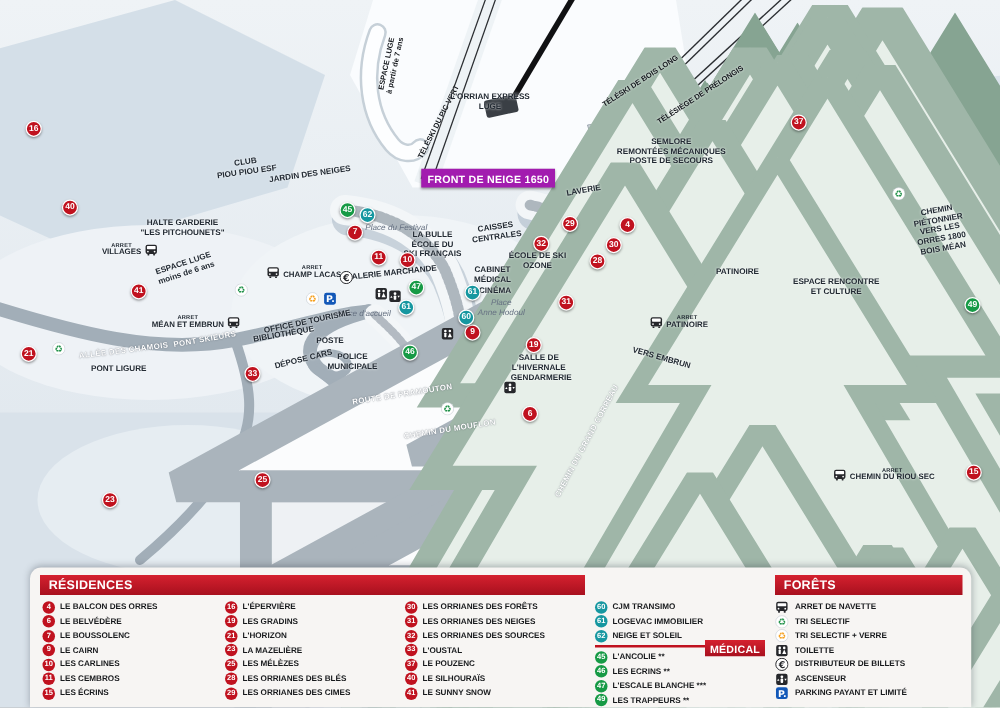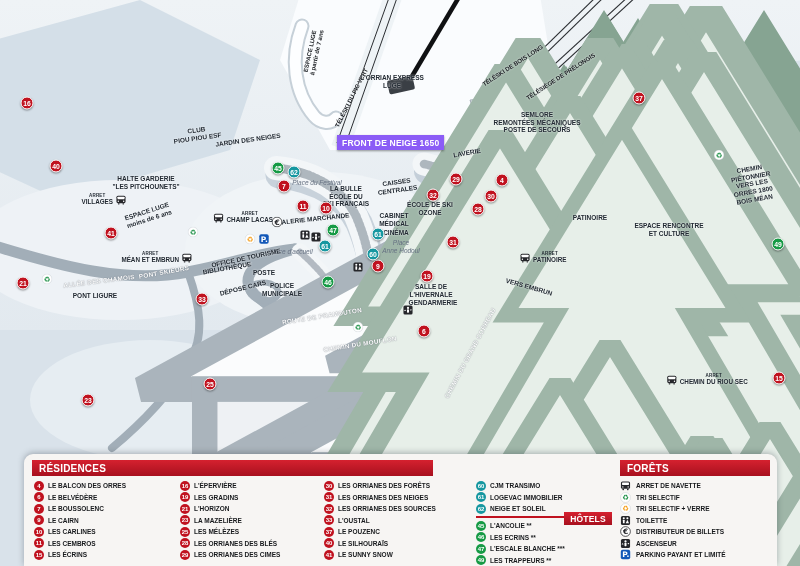--- a/index.html
+++ b/index.html
@@ -22,30 +22,30 @@
   
   .bus{position:absolute;display:flex;align-items:center;gap:2.5px;}
   .bus.icon-right{flex-direction:row-reverse;}
   .bus svg{width:11px;height:11px;flex:none;}
   .bus-txt{text-align:center;line-height:1.05;}
   .bus-arret{display:block;font-size:4.5px;font-weight:bold;color:#222a33;letter-spacing:.2px;}
   .bus-name{display:block;font-size:6.3px;font-weight:bold;color:#222a33;white-space:nowrap;
             text-shadow:0 0 2px rgba(255,255,255,.9);}
   .mico{position:absolute;width:11px;height:11px;}
   
-  .banner{position:absolute;left:337px;top:135px;background:#8b5cf6;color:#fff;font-size:8.5px;
+  .banner{position:absolute;left:337px;top:135px;background:#a21caf;color:#fff;font-size:8.5px;
           font-weight:bold;padding:2.5px 5px;letter-spacing:.2px;white-space:nowrap;
           box-shadow:0 1px 2px rgba(0,0,0,.4);}
   
   .panel{position:absolute;left:24px;top:454px;width:753px;height:112px;background:#f7f5f3;
          border-radius:9px 9px 0 0;box-shadow:0 -1px 6px rgba(40,50,60,.35);}
   .hdr{position:absolute;height:16px;background:linear-gradient(180deg,#d5212f,#a8101e);color:#fff;
        font-size:10px;font-weight:bold;display:flex;align-items:center;padding-left:7px;
        box-sizing:border-box;letter-spacing:.2px;}
-  #hdr-res{left:8px;top:6px;width:401px;}
+  #hdr-res{left:8px;top:6px;width:436px;}
   #hdr-ag{left:452px;top:6px;width:136px;}
   #hdr-lg{left:596px;top:6px;width:150px;}
   #hdr-hot{left:540px;top:58px;width:48px;height:13px;font-size:8.5px;justify-content:center;padding-left:0;}
   .col{position:absolute;top:26px;}
   #res1{left:10px;}#res2{left:156px;}#res3{left:300px;}
   #ag-list{left:452px;top:26px;}
   .divider{position:absolute;left:452px;top:62px;width:136px;height:2px;background:#c0121f;}
   #hot-list{left:452px;top:66px;}
   #lg-list{left:596px;top:26px;}
   .row{display:flex;align-items:center;gap:4px;height:11.5px;}
@@ -687,21 +687,21 @@
           <span class="rlabel">LOGEVAC IMMOBILIER</span>
         </div>
 
         <div class="row">
           <span class="lc teal">62</span>
           <span class="rlabel">NEIGE ET SOLEIL</span>
         </div>
       </div>
 
     <div class="divider"></div>
-    <div class="hdr" id="hdr-hot">HÔTELS</div>
+    <div class="hdr" id="hdr-hot">MÉDICAL</div>
 
     <div class="col" id="hot-list">
 
         <div class="row">
           <span class="lc green">45</span>
           <span class="rlabel">L'ANCOLIE **</span>
         </div>
 
         <div class="row">
           <span class="lc green">46</span>

